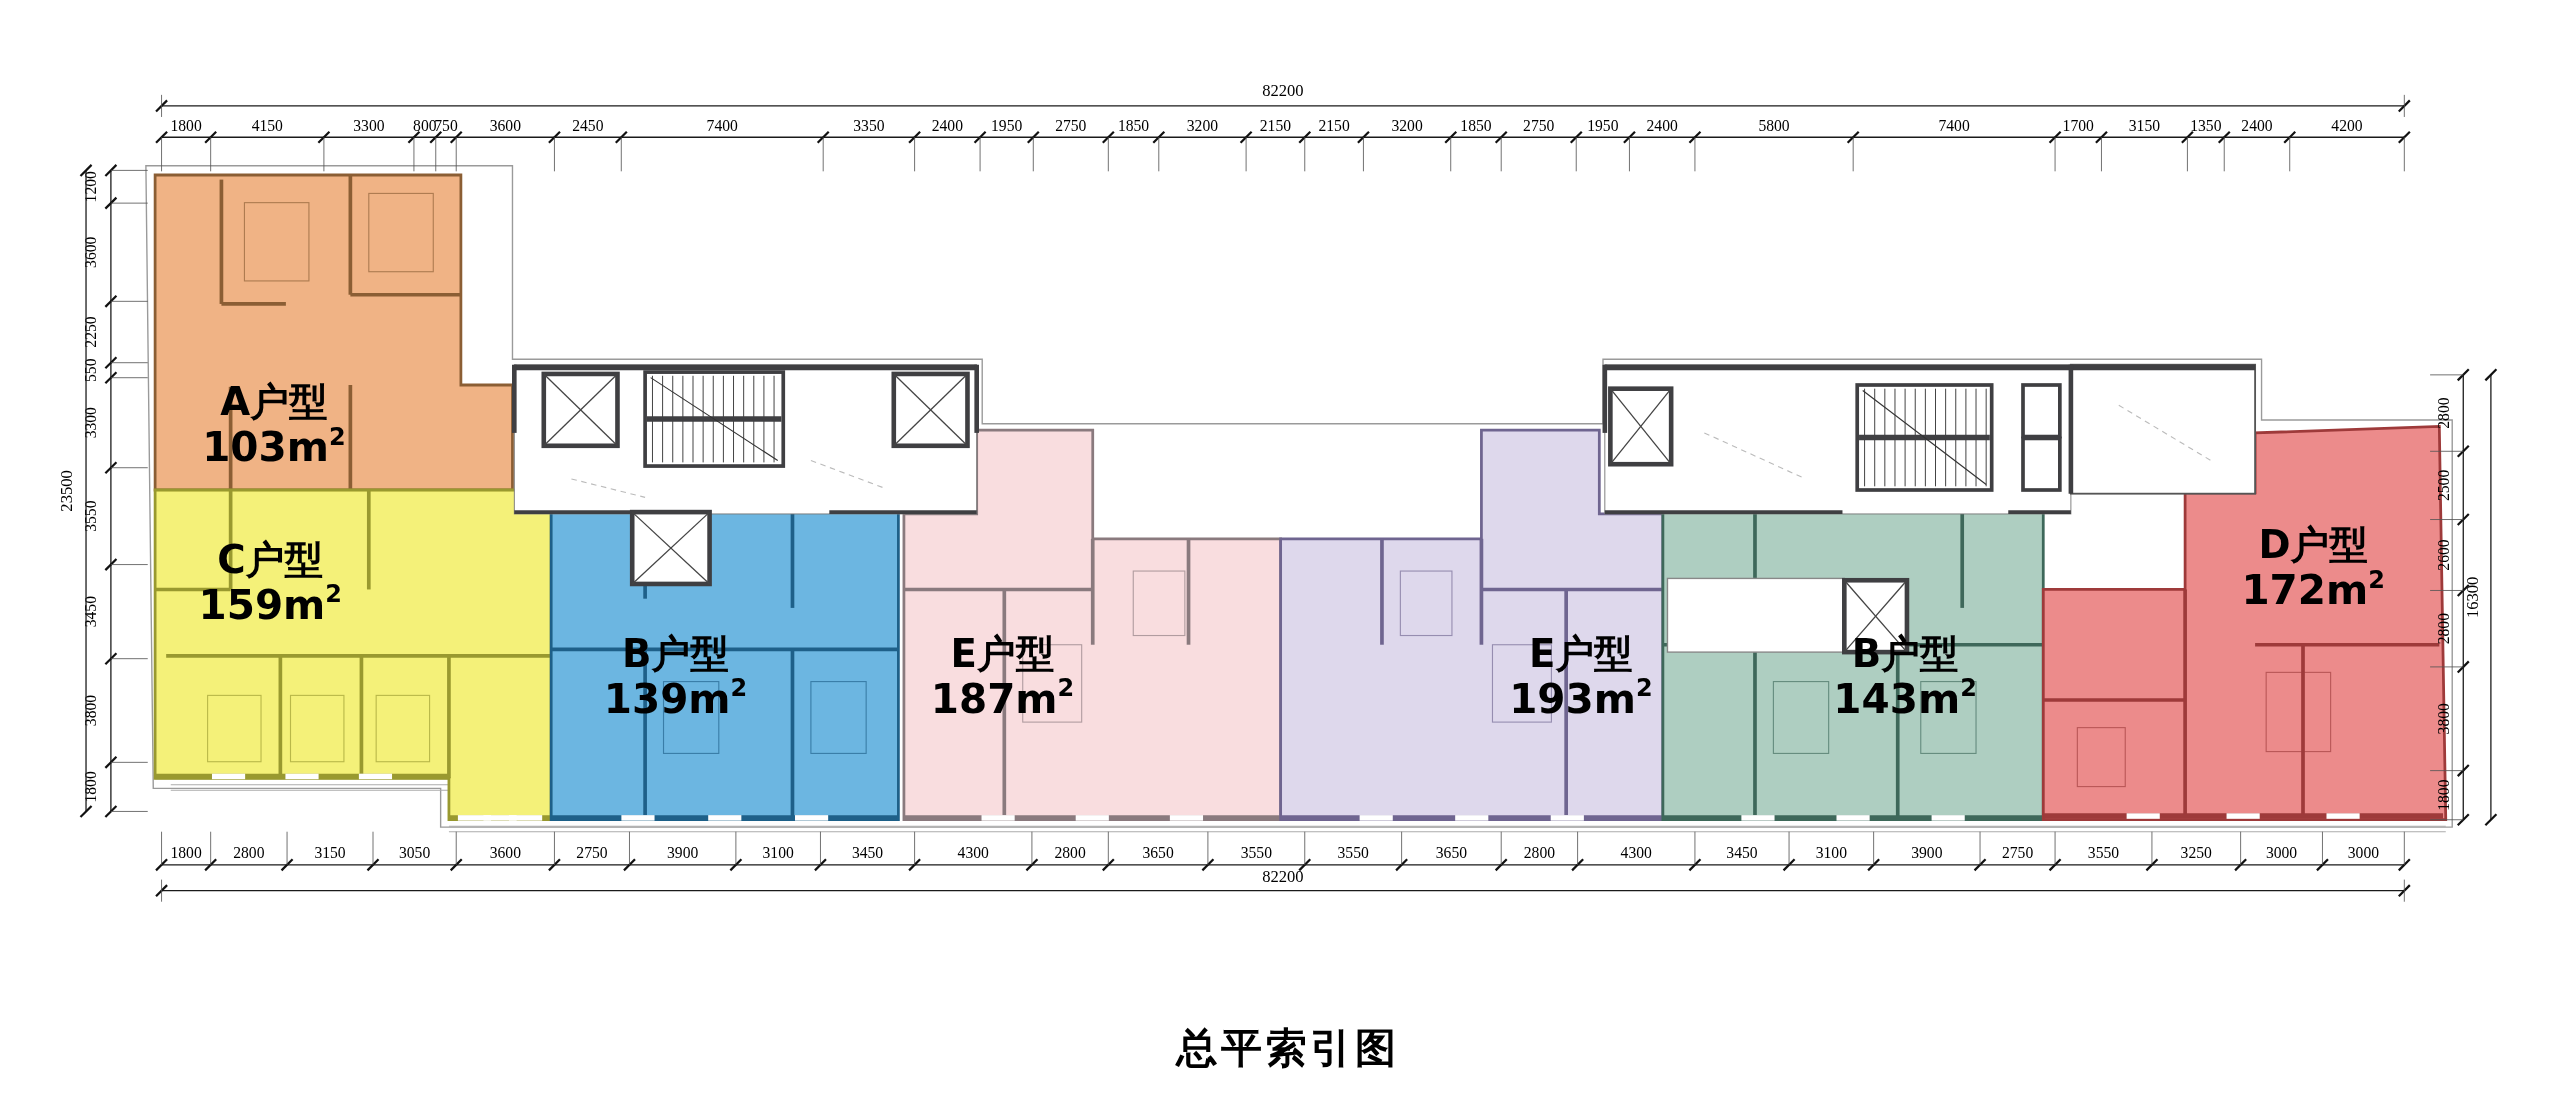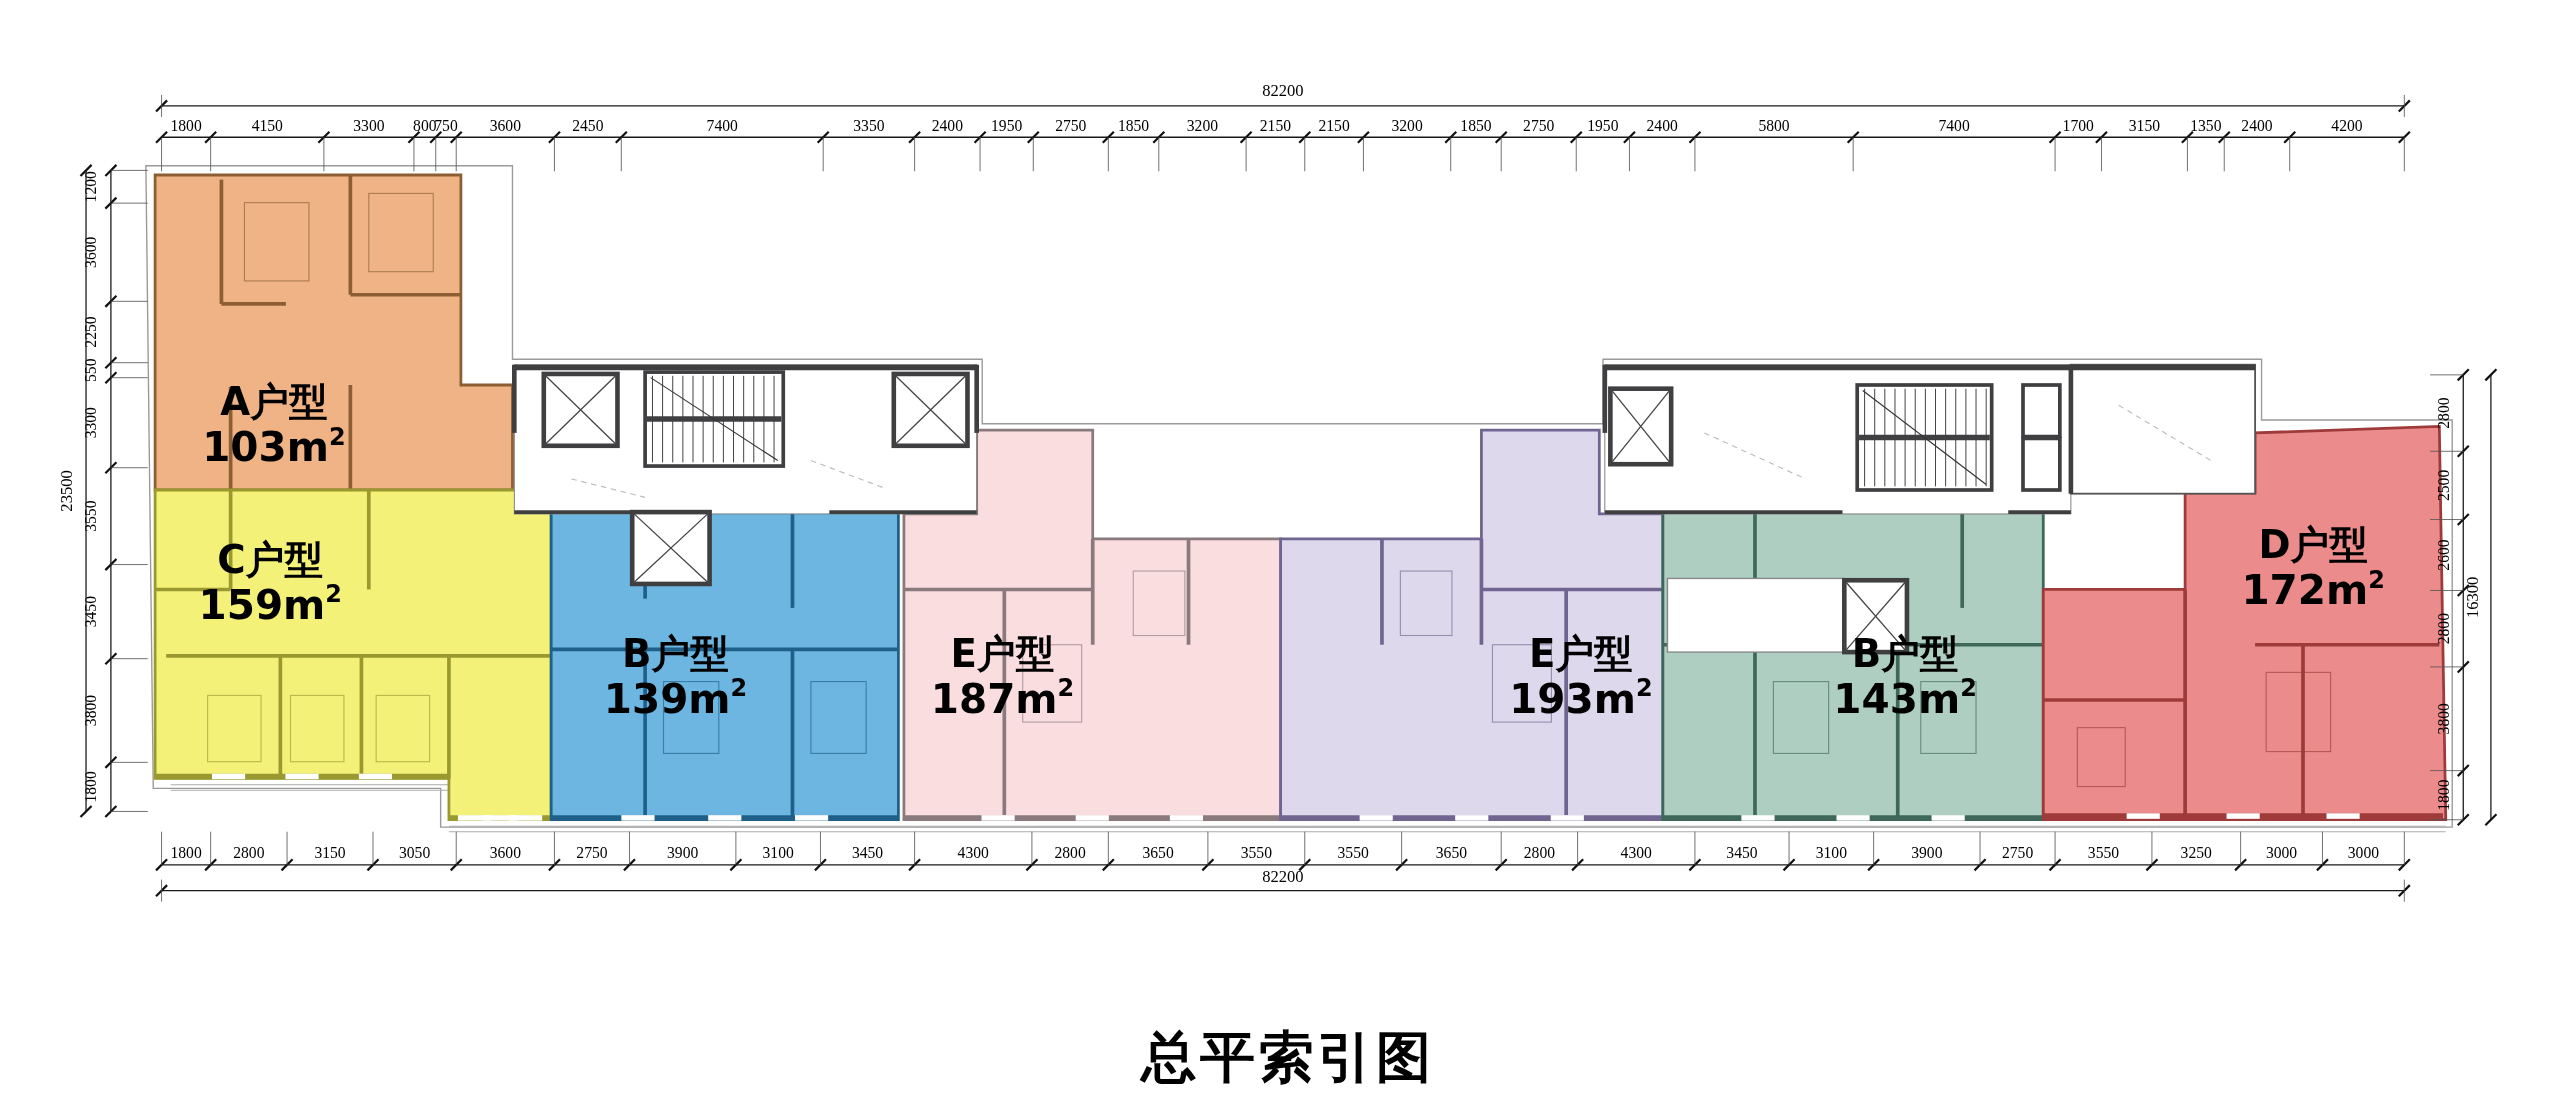--- a/index.html
+++ b/index.html
@@ -1,20 +1,20 @@
 <!DOCTYPE html>
 <html style="font-size:14.7px"><head>
 <meta charset="utf-8">
 <style>
   html,body{margin:0;padding:0;background:#fff;}
   .stage{position:relative;width:2576px;height:1120px;background:#ffffff;overflow:hidden;
          font-family:"DejaVu Sans","Liberation Sans",sans-serif;}
   .stage svg{position:absolute;left:0;top:0;}
   .plan-title{position:absolute;left:0;top:1021px;width:2576px;text-align:center;
-              font-size:55px;font-weight:bold;color:#000;letter-spacing:3.7px;
+              font-size:41px;font-weight:bold;color:#000;letter-spacing:3.7px;
               font-family:"DejaVu Sans","Liberation Sans",sans-serif;}
 </style>
 </head>
 <body>
 
 <div class="stage">
   <svg id="plan" viewBox="0 0 2796 1216" width="2576" height="1120">
     <g id="g-envelope">
         <path d="M158,180 H556 V390 H1066 V460 H1740 V390 H2455 V456 H2662 V898 H478 V856 H166 Z" fill="none" stroke="#9A9A9A" stroke-width="1.5"></path>
         <line x1="185" y1="852" x2="487" y2="852" stroke="#ABABAB" stroke-width="1.2"></line>

